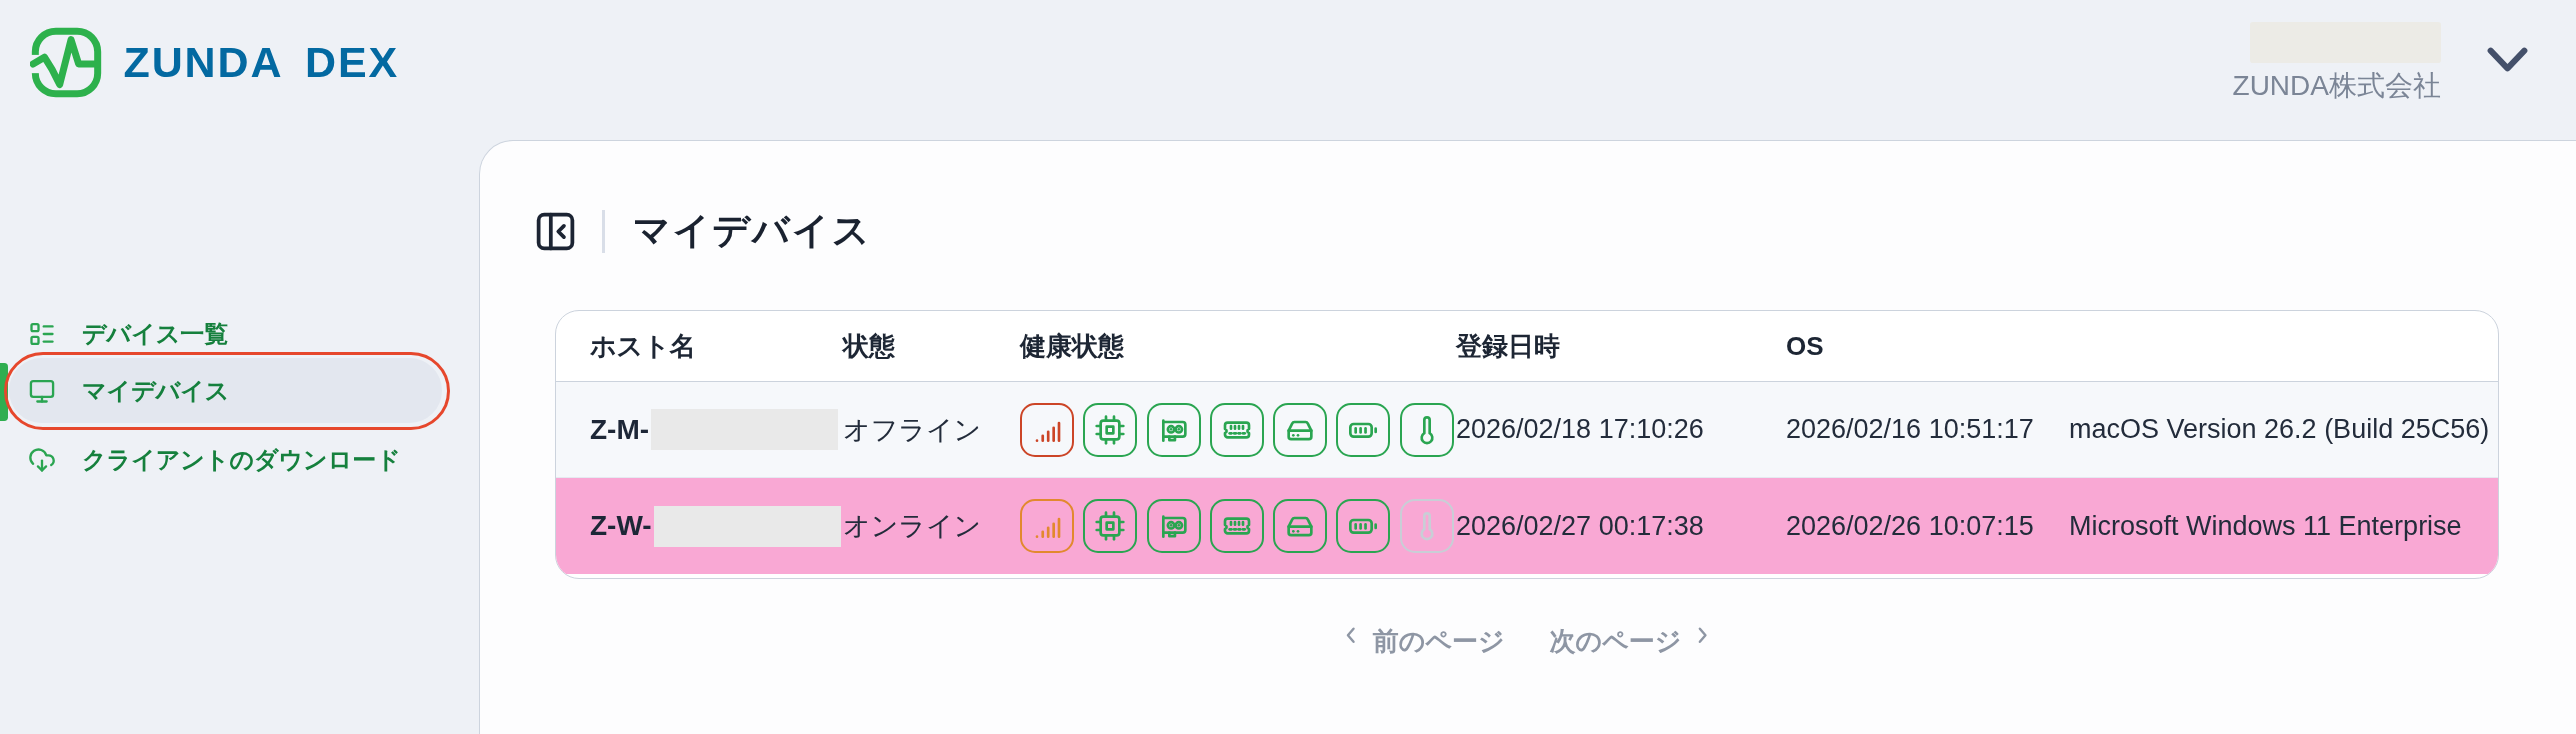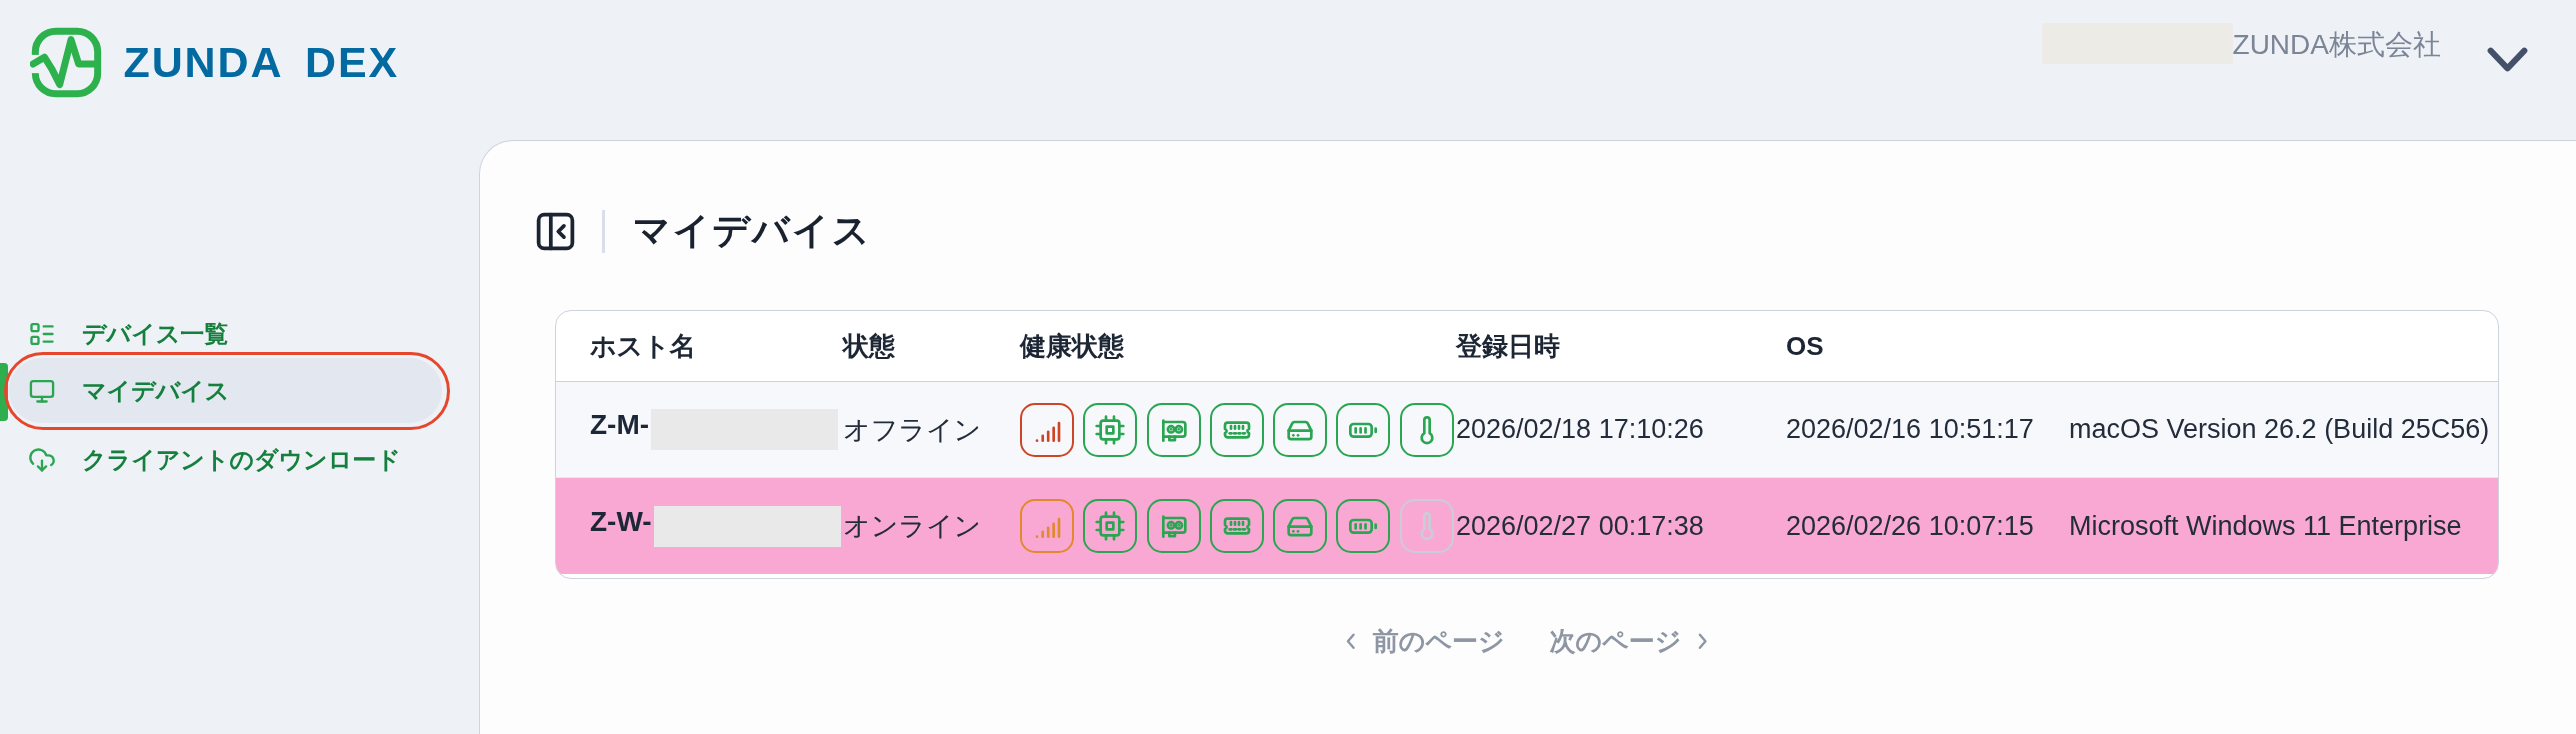--- a/index.html
+++ b/index.html
@@ -13,21 +13,21 @@
   }
   .stage { position:absolute; inset:0; width:2576px; height:735px; }
 
   
   .topbar { position:absolute; left:0; top:0; width:2576px; height:140px; background:#eef1f6; }
   .brand { position:absolute; left:30px; top:26px; display:flex; align-items:center; gap:20.5px; }
   .brand-logo { width:73px; height:73px; display:block; }
   .brand-name { font-size:43px; font-weight:800; letter-spacing:1.9px; color:#0369a1; word-spacing:9.3px; }
 
   .account { position:absolute; right:45px; top:22.4px; display:flex; align-items:flex-start; gap:43px; cursor:pointer; }
-  .account-texts { display:flex; flex-direction:row; align-items:flex-end; }
+  .account-texts { display:flex; flex-direction:column; align-items:flex-end; }
   .redact { background:#ecebe6; border-radius:2.8px; display:inline-block; }
   .redact-user { width:191px; height:41px; }
   .org-name { margin-top:3.7px; font-size:28px; color:#7b8596; white-space:nowrap; }
   .acct-chevron { margin-top:22.4px; width:47px; height:30px; }
 
   
   .sidebar { position:absolute; left:0; top:140px; width:479px; height:595px; background:#eef1f6; }
   .nav-item { position:absolute; left:0; width:479px; height:52px; display:flex; align-items:center; cursor:pointer; }
   .nav-item .nicon { position:absolute; left:28px; width:28px; height:28px; }
   .nav-item .nlabel { position:absolute; left:82px; font-size:24px; font-weight:600; color:#15803d; white-space:nowrap; }
@@ -44,44 +44,44 @@
            background:#fdfdfe; border-top:1.9px solid #cdd4de; border-left:1.9px solid #cdd4de;
            border-top-left-radius:34px; }
 
   .page-head { position:absolute; left:533px; top:207px; height:48px; display:flex; align-items:center; }
   .collapse-btn { width:45px; height:45px; cursor:pointer; color:#1c2433; }
   .head-divider { width:2.8px; height:43px; background:#d9dee8; margin-left:24px; margin-right:28px; }
   .page-title { font-size:37px; font-weight:700; color:#1a2230; letter-spacing:1.9px; white-space:nowrap; }
 
   
   .card { position:absolute; left:555px; top:310px; width:1944px; height:269px;
-          background:#ffffff; border:1.9px solid #ccd3dd; border-radius:16px; overflow:hidden; }
+          background:#ffffff; border:1.9px solid #ccd3dd; border-radius:24px; overflow:hidden; }
   .trow { display:grid; grid-template-columns:253px 177px 436px 330px 283px 1fr;
           padding-left:34px; align-items:center; }
   .thead { height:71px; border-bottom:1.9px solid #ccd3dd; font-size:26px; font-weight:700; color:#1d2634; }
   .tbody-row { height:96px; font-size:27px; color:#232c3b; }
   .row-0 { background:#f6f8fb; border-bottom:1.9px solid #e5eaf0; }
   .row-1 { background:#f9a8d4; }
-  .host-cell { font-weight:700; font-size:28px; color:#1d2737; display:flex; align-items:flex-start; white-space:nowrap; }
+  .host-cell { font-weight:700; font-size:28px; color:#1d2737; display:flex; align-items:center; white-space:nowrap; }
   .redact-host { width:187px; height:41px; background:#e9e9e9; margin-left:1.9px; flex:none; }
   .cellpad { padding-right:18.7px; white-space:nowrap; }
 
   .health-cell { display:flex; gap:9.3px; align-items:center; }
   .hicon { width:54px; height:54px; border:2.8px solid currentColor; border-radius:15px;
            display:flex; align-items:center; justify-content:center; flex:none; }
   .hicon svg { width:32px; height:32px; }
   .h-ok       { color:#2aa551; }
   .h-critical { color:#cc4527; }
   .h-warning  { color:#e2892e; }
   .h-disabled { color:#c9ced6; }
 
   
   .pagination { position:absolute; left:555px; top:617px; width:1944px; height:48px;
                 display:flex; align-items:center; justify-content:center; gap:45px; }
-  .page-btn { display:flex; align-items:center; gap:10px; font-size:26px; font-weight:600;
+  .page-btn { display:flex; gap:10px; font-size:26px; font-weight:600;
               color:#8e96a4; cursor:pointer; white-space:nowrap; }
   .page-btn svg { width:22.4px; height:22.4px; }
 
   svg.stroke { fill:none; stroke:currentColor; stroke-width:2; stroke-linecap:round; stroke-linejoin:round; }
   .defs-hidden { position:absolute; width:0; height:0; overflow:hidden; }
 </style>
 </head>
 <body>
 
 <svg class="defs-hidden" aria-hidden="true">

